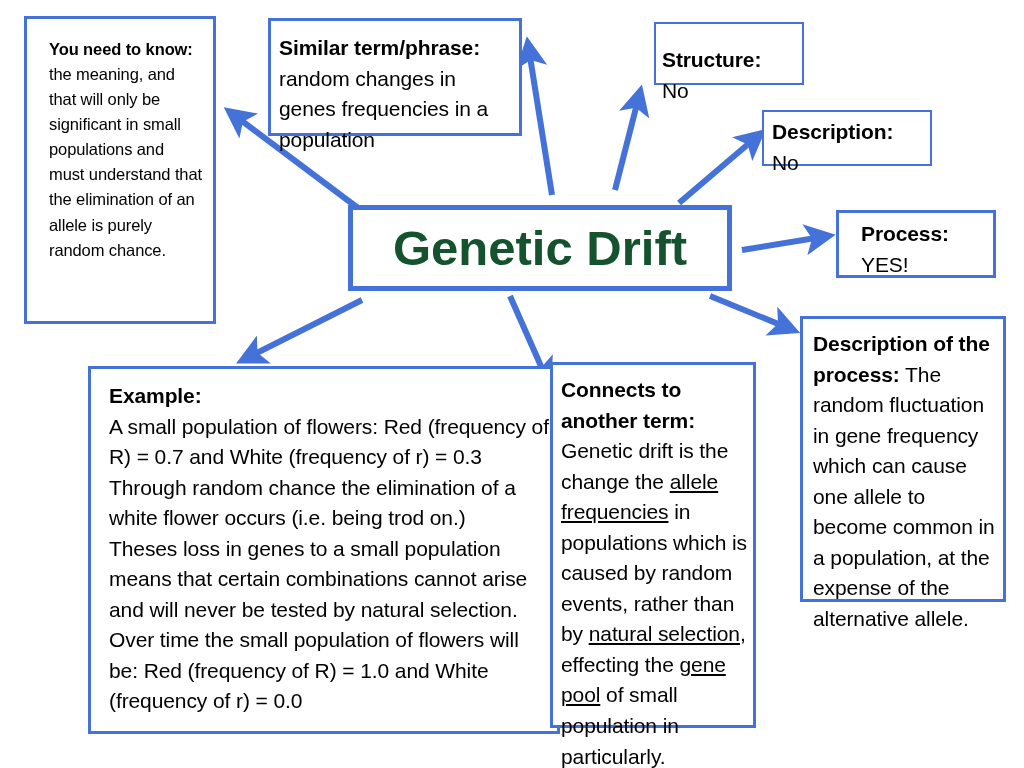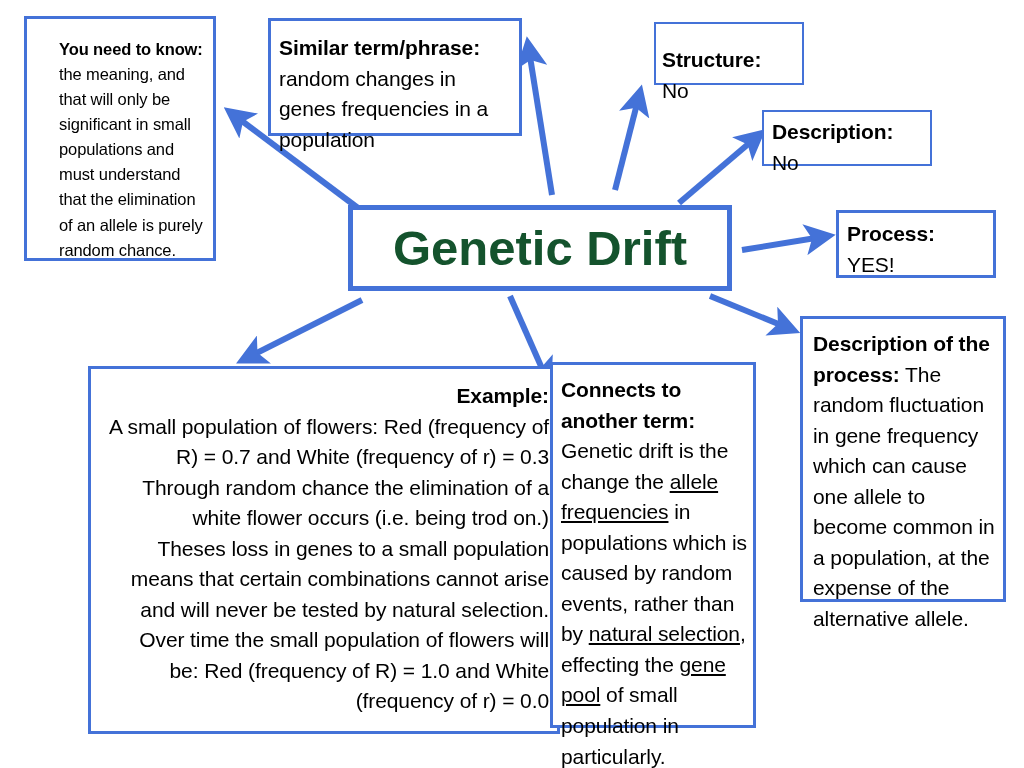--- a/index.html
+++ b/index.html
@@ -40,23 +40,23 @@
   }
   .node-title {
     font-weight: bold;
   }
   .u {
     text-decoration: underline;
   }
 
   
   #node-need-to-know {
-    left: 24px; top: 16px; width: 192px; height: 245px;
-    border-width: 3px;
-    padding: 18px 10px 0 32px;
+    left: 24px; top: 16px; width: 192px; height: 308px;
+    border-width: 3px;
+    padding: 18px 10px 0 22px;
   }
   #node-need-to-know .node-body { font-size: 16.5px; line-height: 1.52; }
 
   #node-similar-term {
     left: 268px; top: 18px; width: 254px; height: 118px;
     border-width: 3px;
     padding: 12px 6px 0 8px;
   }
 
   #node-structure {
@@ -83,34 +83,33 @@
     font-size: 49px;
     font-weight: bold;
     letter-spacing: 0px;
     color: #14532d;
     line-height: 1;
   }
 
   #node-process {
     left: 836px; top: 210px; width: 160px; height: 68px;
     border-width: 3px;
-    padding: 6px 0 0 8px;
+    padding: 6px 0 0 22px;
   }
 
   #node-desc-process {
     left: 800px; top: 316px; width: 206px; height: 286px;
     border-width: 3px;
     padding: 10px 6px 8px 10px;
   }
 
   #node-example {
     left: 88px; top: 366px; width: 472px; height: 368px;
     border-width: 3px;
     padding: 12px 8px 0 18px;
-    text-align: right;
   }
 
   #node-connects {
     left: 550px; top: 362px; width: 206px; height: 366px;
     border-width: 3px;
     padding: 10px 6px 0 8px;
   }
 </style>
 </head>
 <body>

